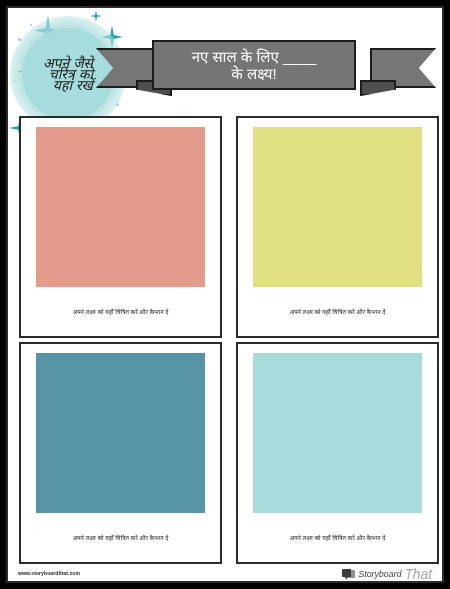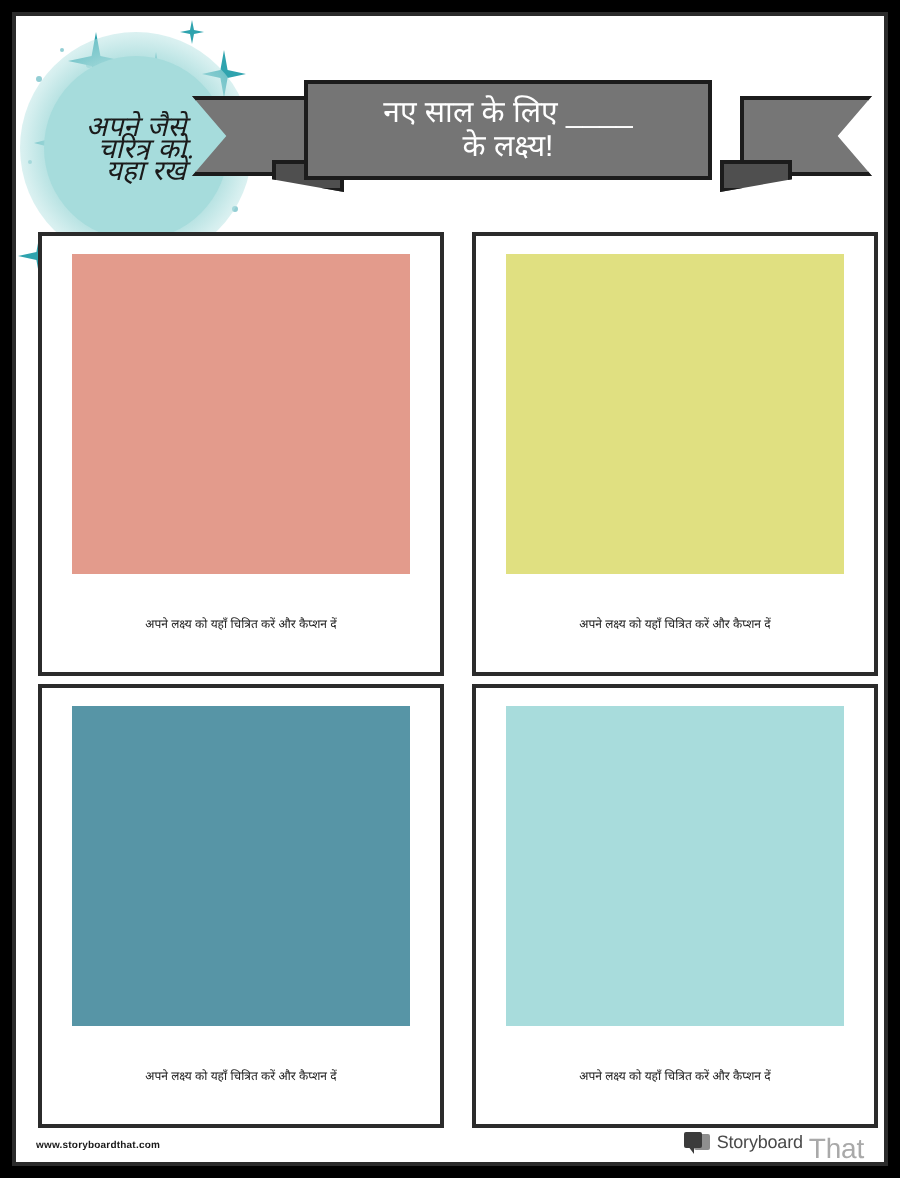--- a/index.html
+++ b/index.html
@@ -193,21 +193,23 @@
     font-size: 5px;
     font-weight: bold;
     color: #1a1a1a;
     letter-spacing: .1px;
   }
   .footer-logo {
     position: absolute;
     right: 10px;
     top: 558px;
     display: flex;
+    align-items: center;
     gap: 3px;
+    font-style: italic;
   }
   .logo-mark {
     position: relative;
     width: 13px;
     height: 11px;
   }
   .logo-mark .bubble-back {
     position: absolute;
     left: 0; top: 0;
     width: 9px; height: 8px;

